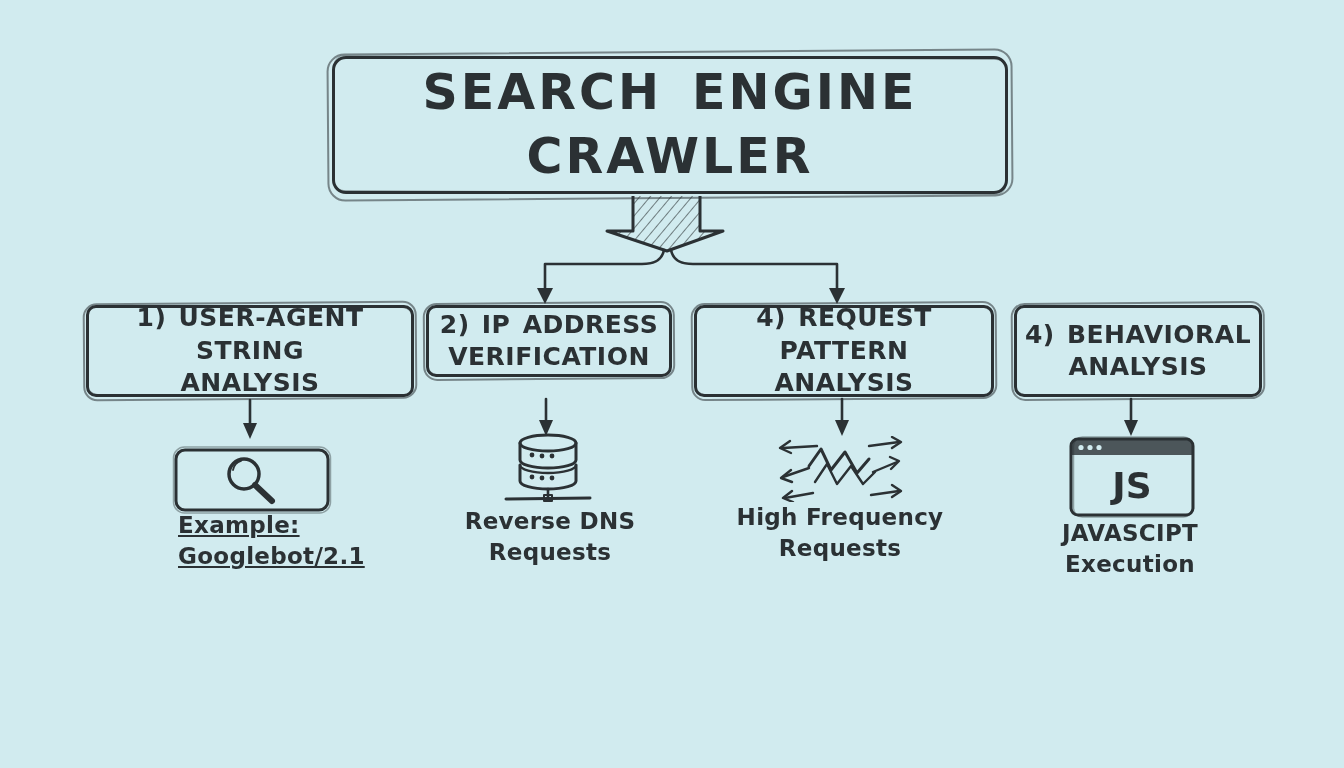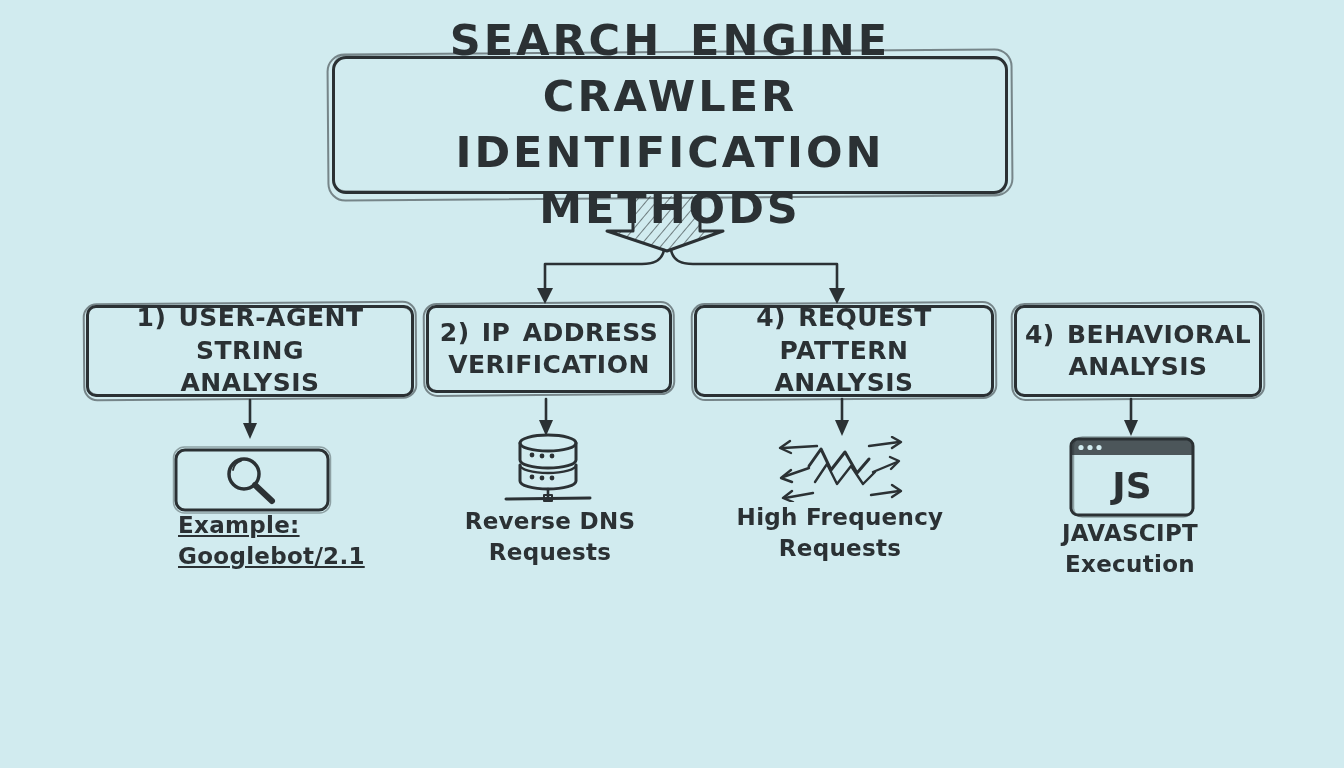--- a/index.html
+++ b/index.html
@@ -26,29 +26,29 @@
     content:"";position:absolute;inset:-6px;border:2px solid var(--ink-soft);
     border-radius:14px;transform:rotate(-0.45deg);pointer-events:none;
   }
   .sketch::after{
     content:"";position:absolute;inset:-2px;border:1.5px solid rgba(43,49,52,.35);
     border-radius:11px;transform:rotate(0.35deg);pointer-events:none;
   }
   .title-box{
     left:332px;top:56px;width:676px;height:138px;
     border-width:3.5px;border-radius:14px;
-    font-size:43px;font-weight:bold;letter-spacing:3px;word-spacing:10px;
+    font-size:49px;font-weight:bold;letter-spacing:3px;word-spacing:10px;
     line-height:1.3;
   }
   .title-box::before{inset:-8px;border-width:2.5px;border-radius:18px;}
   .method-box{
     font-size:25px;font-weight:bold;letter-spacing:.5px;word-spacing:3px;line-height:1.3;
   }
   #box-1{left:86px;top:305px;width:328px;height:92px;}
-  #box-2{left:426px;top:305px;width:246px;height:88px;}
+  #box-2{left:426px;top:305px;width:246px;height:72px;}
   #box-3{left:694px;top:305px;width:300px;height:92px;}
   #box-4{left:1014px;top:305px;width:248px;height:92px;}
   .icon-wrap{position:absolute;}
   #icon-1{left:172px;top:444px;width:160px;height:72px;}
   #icon-2{left:498px;top:433px;width:100px;height:72px;}
   #icon-3{left:775px;top:436px;width:130px;height:66px;}
   #icon-4{left:1068px;top:436px;width:128px;height:82px;}
   .caption{
     position:absolute;font-size:23px;font-weight:600;line-height:1.35;letter-spacing:.3px;
   }
@@ -82,21 +82,20 @@
     <line class="stroke" x1="546" y1="399" x2="546" y2="423" stroke-width="2.6"></line>
     <polygon points="539,420 553,420 546,436" fill="#2b3134"></polygon>
     <line class="stroke" x1="842" y1="399" x2="842" y2="423" stroke-width="2.6"></line>
     <polygon points="835,420 849,420 842,436" fill="#2b3134"></polygon>
     <line class="stroke" x1="1131" y1="399" x2="1131" y2="423" stroke-width="2.6"></line>
     <polygon points="1124,420 1138,420 1131,436" fill="#2b3134"></polygon>
   </svg>
 
   <div class="sketch title-box">
     <div>SEARCH ENGINE CRAWLER</div>
-    <div>IDENTIFICATION METHODS</div>
   </div>
 
   <div id="box-1" class="sketch method-box">
     <div>1) USER-AGENT STRING</div>
     <div>ANALYSIS</div>
   </div>
   <div id="box-2" class="sketch method-box">
     <div>2) IP ADDRESS</div>
     <div>VERIFICATION</div>
   </div>

